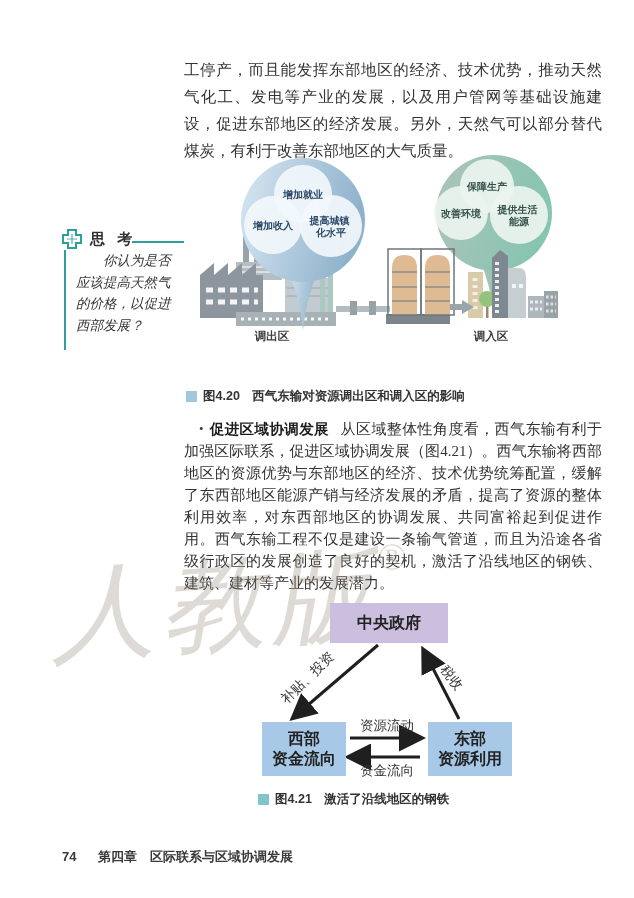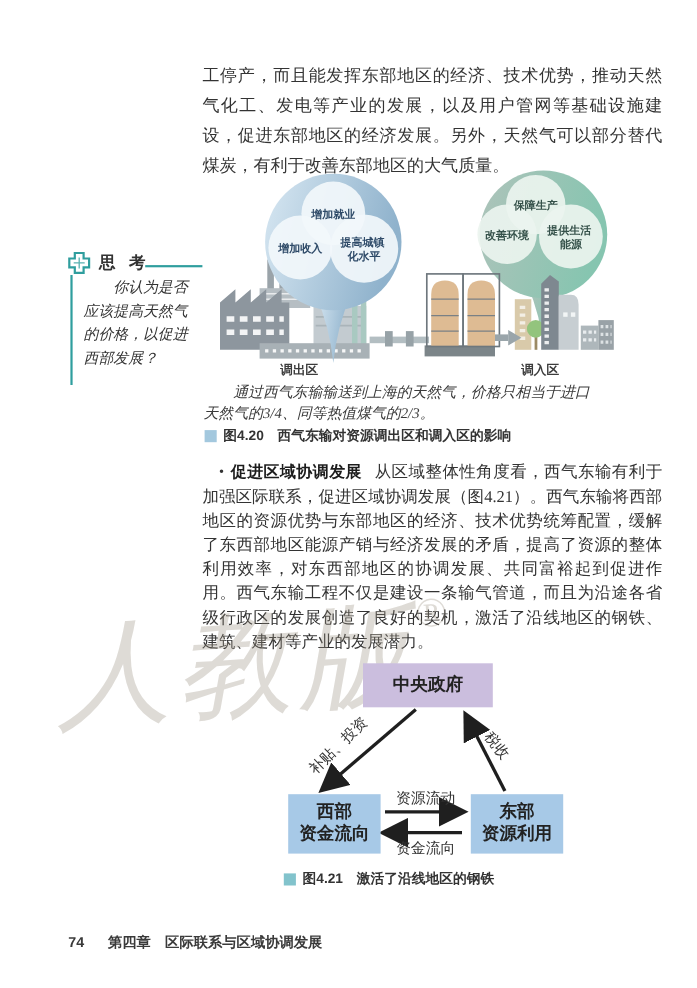--- a/index.html
+++ b/index.html
@@ -194,21 +194,20 @@
       <text class="bt bt-out" text-anchor="middle">
         <tspan x="331" y="224">提高城镇</tspan>
         <tspan x="331" y="236">化水平</tspan>
       </text>
     </g>
 
     <text class="zone-label" x="272" y="340" text-anchor="middle">调出区</text>
     <text class="zone-label" x="491" y="340" text-anchor="middle">调入区</text>
   </svg>
 
-  <p class="note">通过西气东输输送到上海的天然气，价格只相当于进口天然气的3/4、同等热值煤气的2/3。</p>
 
   <div class="figcap cap420">
     <span class="sq" style="background:#a3c8de"></span>
     <span>图4.20　西气东输对资源调出区和调入区的影响</span>
   </div>
 
   <p class="body-par">
     <span class="bullet">•</span><b>促进区域协调发展</b><span>从区域整体性角度看，西气东输有利于加强区际联系，促进区域协调发展（图4.21）。西气东输将西部地区的资源优势与东部地区的经济、技术优势统筹配置，缓解了东西部地区能源产销与经济发展的矛盾，提高了资源的整体利用效率，对东西部地区的协调发展、共同富裕起到促进作用。西气东输工程不仅是建设一条输气管道，而且为沿途各省级行政区的发展创造了良好的契机，激活了沿线地区的钢铁、建筑、建材等产业的发展潜力。</span>
   </p>
 

